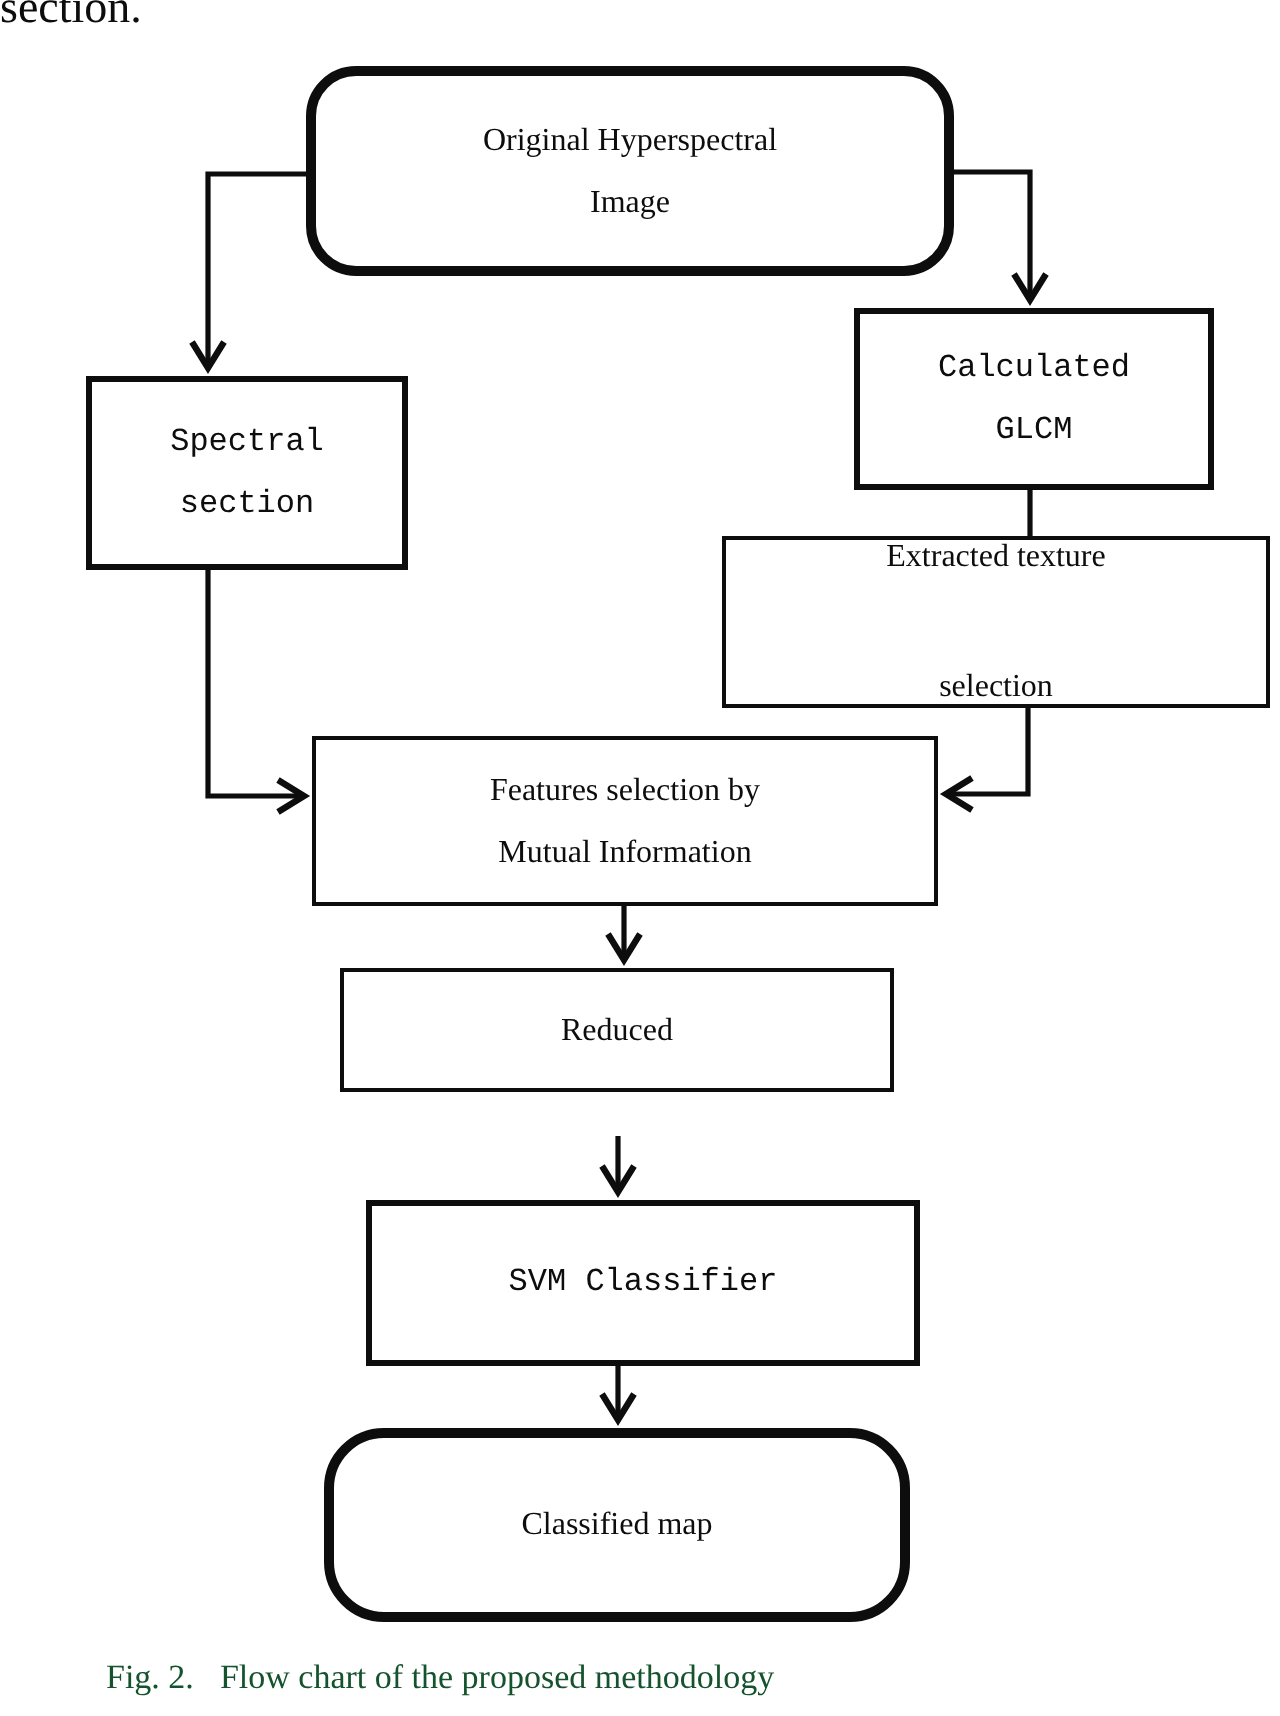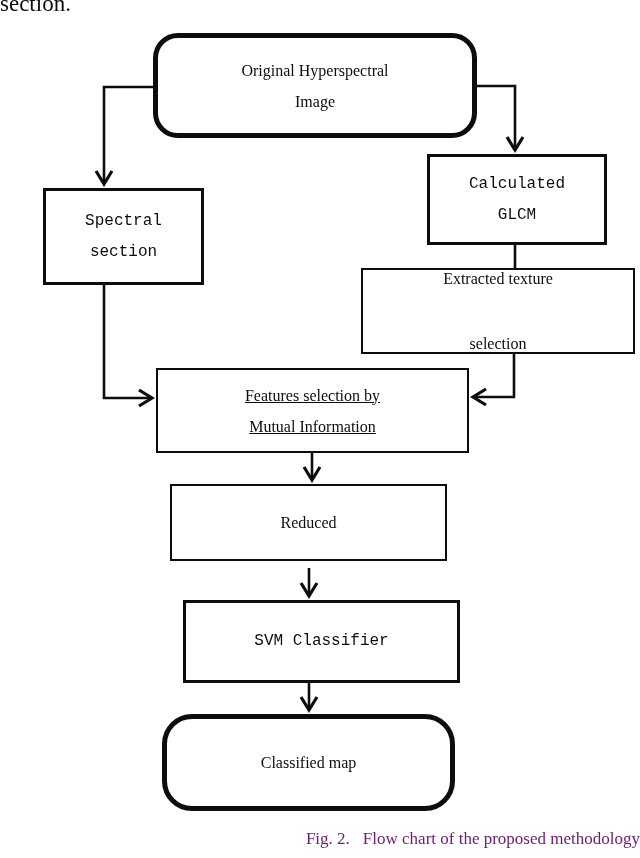--- a/index.html
+++ b/index.html
@@ -50,32 +50,32 @@
   }
   .node.terminator {
     border-width: 5px;
     border-radius: 25px;
   }
   .node.mid { border-width: 3px; font-family: Liberation Mono, monospace; }
   #node-original   { left: 153px; top: 33px;  width: 324px; height: 105px; }
   #node-spectral   { left: 31px;  top: 188px; width: 161px; height: 97px; margin-left: 12px;  }
   #node-glcm       { left: 427px; top: 154px; width: 180px; height: 91px;  }
   #node-texture    { left: 361px; top: 268px; width: 274px; height: 86px; gap: 34px;  }
-  #node-selection  { left: 156px; top: 368px; width: 313px; height: 85px; text-decoration: underline;  }
-  #node-reduced    { left: 170px; top: 484px; width: 277px; height: 77px;  }
+  #node-selection  { left: 156px; top: 368px; width: 313px; height: 85px;  }
+  #node-reduced    { left: 170px; top: 484px; width: 277px; height: 62px;  }
   #node-svm        { left: 170px; top: 600px; width: 277px; height: 83px; margin-left: 13px;  }
   #node-classified { left: 162px; top: 714px; width: 293px; height: 97px; border-radius: 30px;  }
   .caption {
     position: absolute;
     left: 53px;
     top: 829px;
     width: 587px;
-    text-align: right;
+    text-align: left;
     font-size: 17px;
-    color: #701a75;
+    color: #14532d;
     white-space: nowrap;
   }
   .caption .cap-text { margin-left: 13px; }
 </style>
 </head>
 <body>
 
 <div id="screen">
 
   <div class="body-fragment">section.</div>

